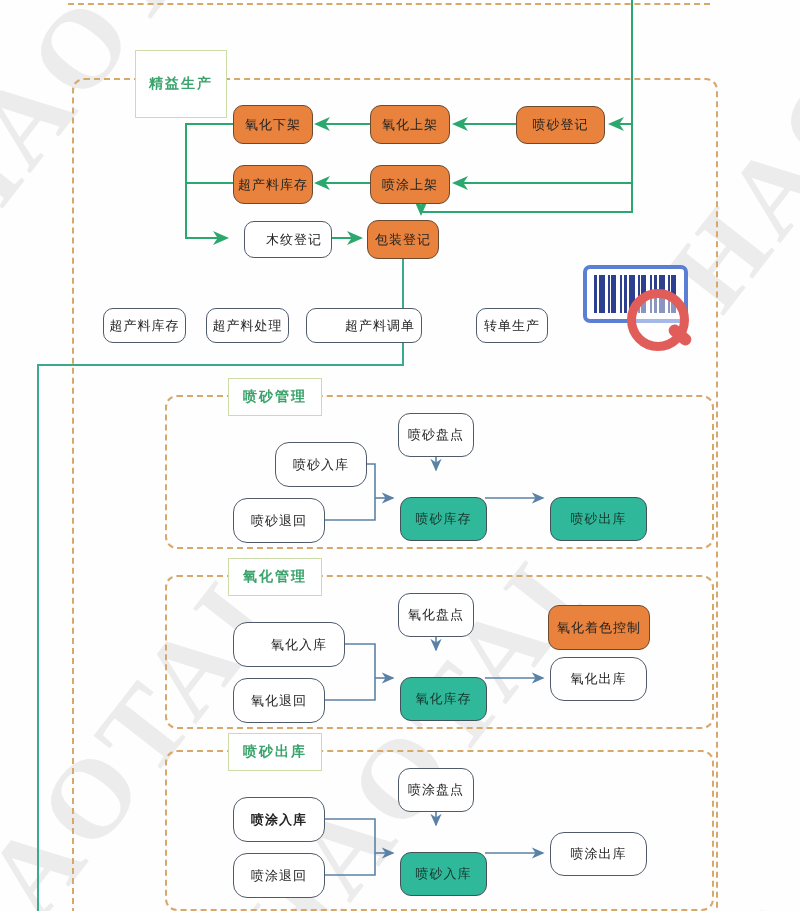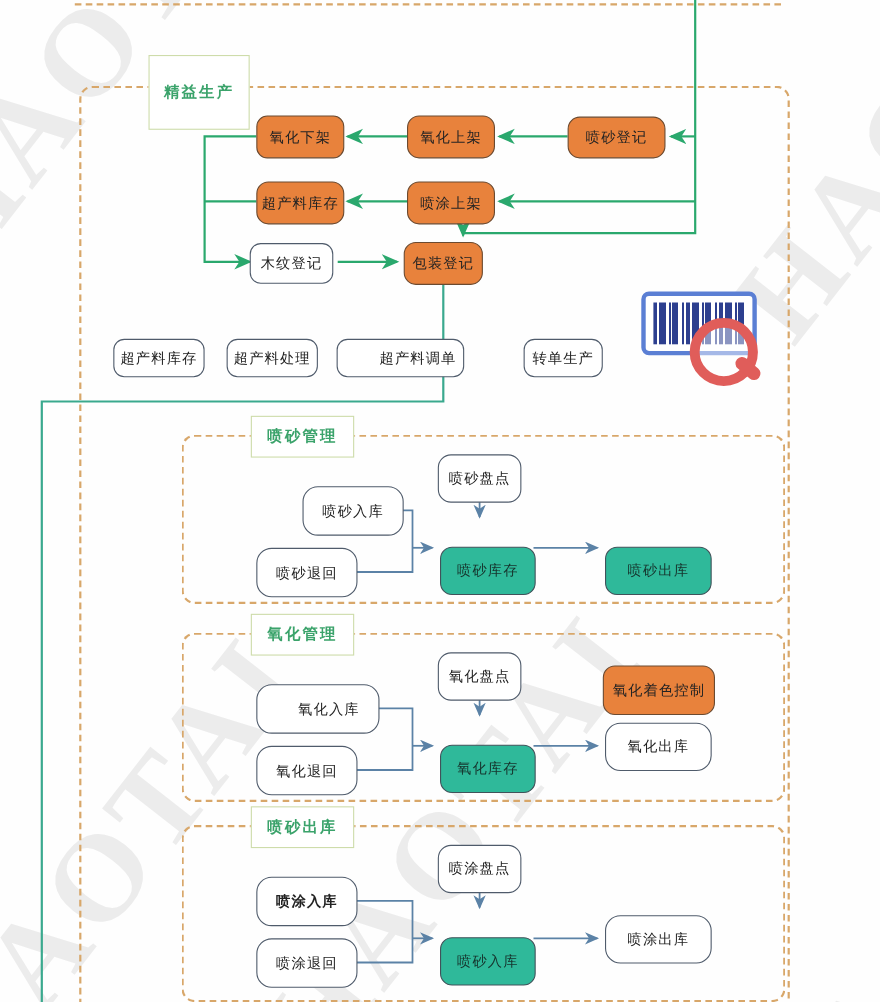--- a/index.html
+++ b/index.html
@@ -39,21 +39,21 @@
   }
   .n-white{background:#fff;border:1.5px solid #4f5b6b;border-radius:10px;}
   .n-orange{background:#e8823c;border:1.5px solid #6b4a30;border-radius:11px;}
   .n-teal{background:#2fb99a;border:1.5px solid #41525a;border-radius:11px;color:#16332c;margin-top:20px;}
   
   .nd-oxid-down{left:233px;top:105px;width:78px;height:37px;border-radius:10px;}
   .nd-oxid-up{left:370px;top:105px;width:78px;height:37px;}
   .nd-sand-reg{left:516px;top:106px;width:87px;height:36px;}
   .nd-spray-down{left:233px;top:165px;width:78px;height:37px;}
   .nd-spray-up{left:370px;top:165px;width:78px;height:37px;}
-  .nd-wood{left:227px;top:221px;width:74px;height:35px;}
+  .nd-wood{left:244px;top:221px;width:74px;height:35px;padding-left:12px;}
   .nd-pack{left:367px;top:220px;width:70px;height:37px;}
   .nd-exc-inv{left:103px;top:308px;width:81px;height:33px;}
   .nd-exc-han{left:206px;top:308px;width:81px;height:33px;}
   .nd-exc-tra{left:306px;top:308px;width:82px;height:33px;padding-left:32px;}
   .nd-transfer{left:476px;top:308px;width:70px;height:33px;}
   
   .nd-sand-chk{left:398px;top:413px;width:74px;height:42px;border-radius:12px;}
   .nd-sand-in{left:233px;top:442px;width:90px;height:43px;border-radius:14px;margin-left:42px;}
   .nd-sand-ret{left:233px;top:498px;width:90px;height:43px;border-radius:14px;}
   .nd-sand-inv{left:400px;top:477px;width:85px;height:42px;}

